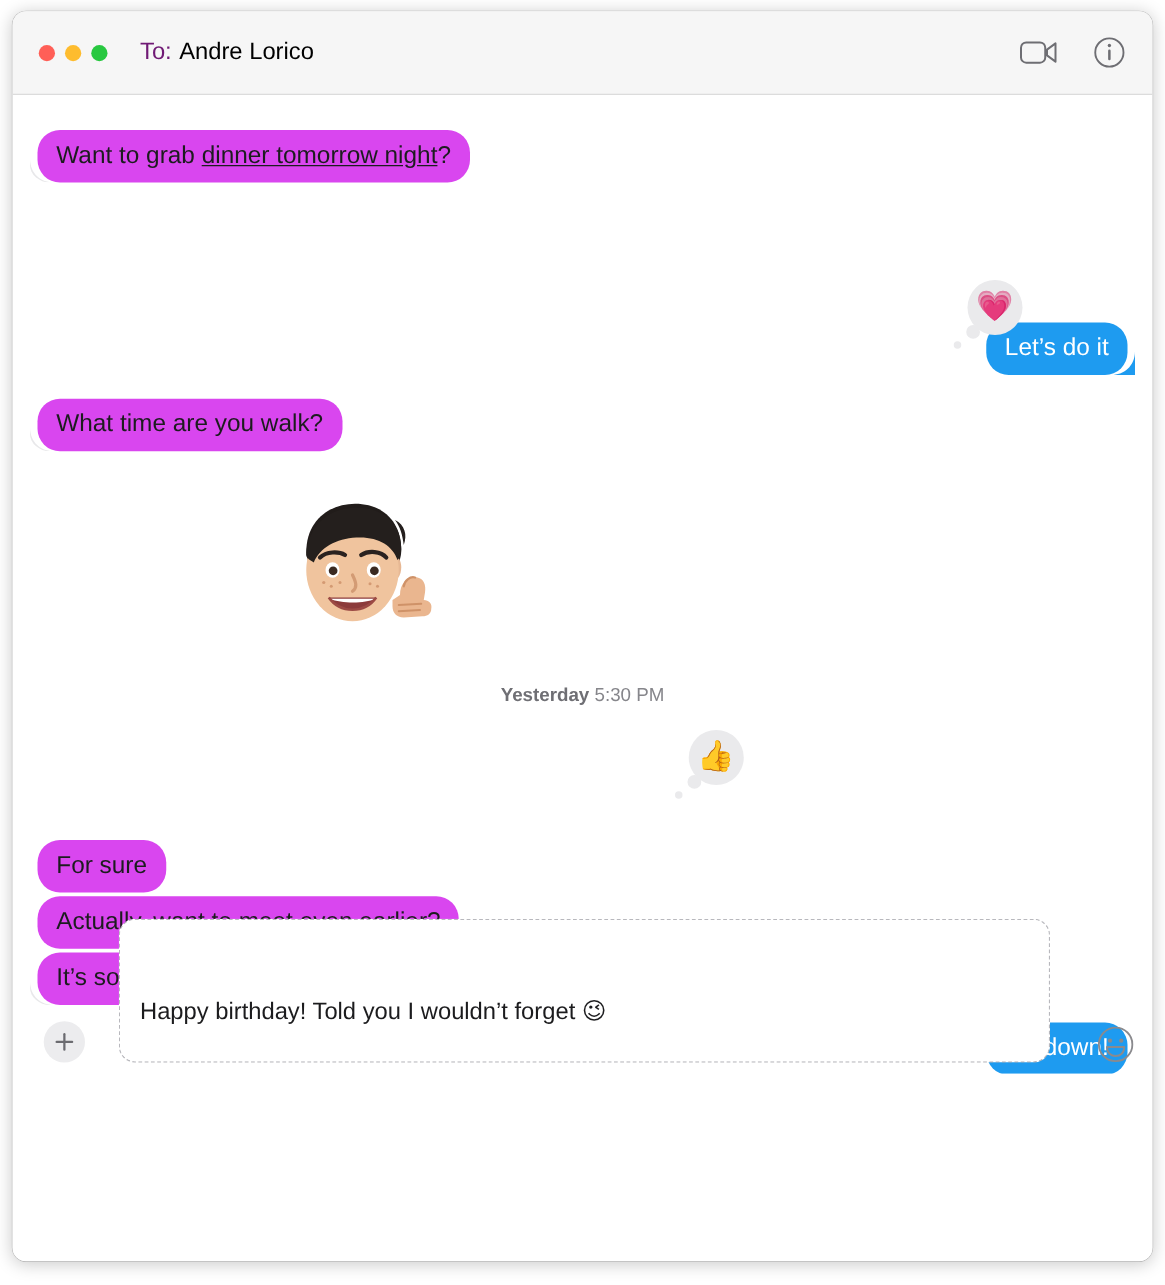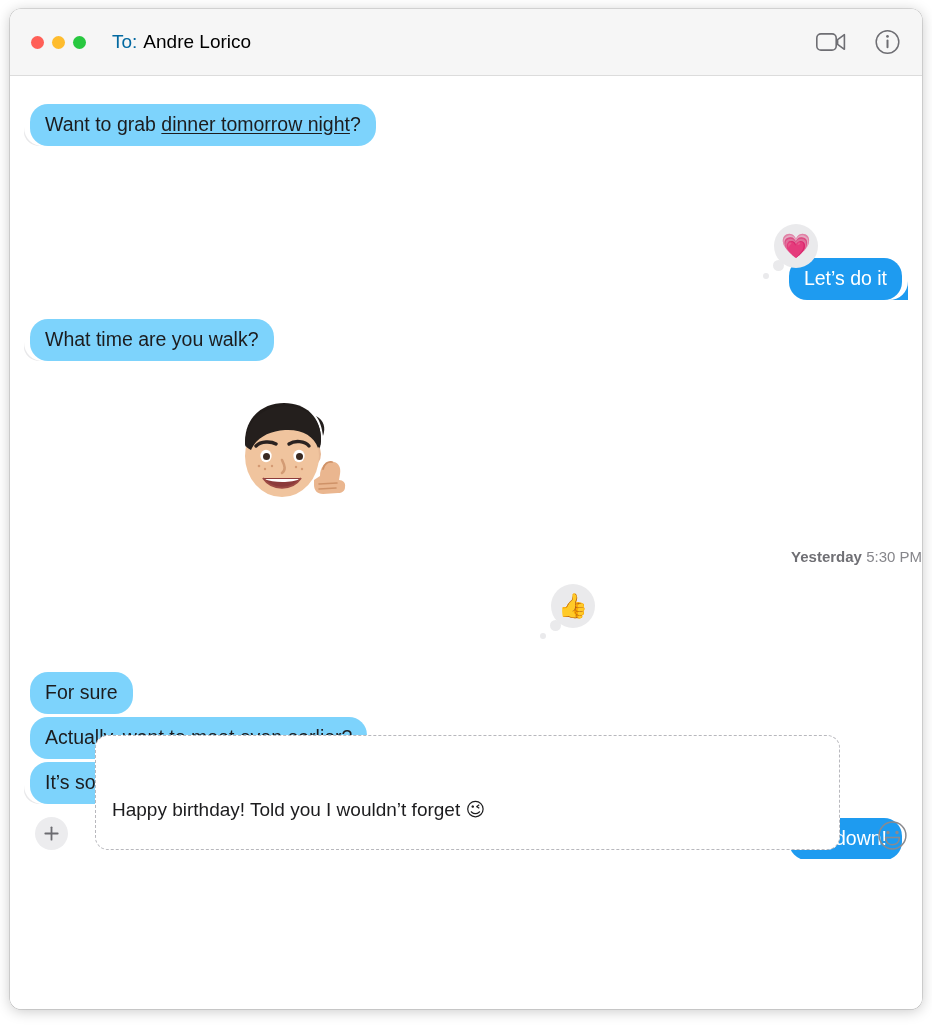--- a/index.html
+++ b/index.html
@@ -49,21 +49,21 @@
   .tl-min   { background: #febc2e; }
   .tl-max   { background: #28c840; }
 
   #to-row {
     margin-left: 26px;
     display: flex;
     align-items: baseline;
     gap: 6px;
     font-size: 19px;
   }
-  #to-label { color: #0369a1; }
+  #to-label { color: #701a75; }
   #to-name  { color: #000000; }
 
   #title-actions {
     position: absolute;
     right: 22px;
     top: 50%;
     transform: translateY(-50%);
     display: flex;
     align-items: center;
     gap: 29px;
@@ -86,21 +86,21 @@
 
   .bubble {
     position: relative;
     border-radius: 18px;
     padding: 9px 15px 10px 15px;
     font-size: 19.5px;
     line-height: 23px;
     white-space: nowrap;
   }
   .bubble.recv {
-    background: #7dd3fc;
+    background: #d946ef;
     color: #1c1c1e;
   }
   .bubble.sent {
     background: #1d9bf6;
     background: #1e9bf0;
     color: #ffffff;
   }
   .bubble u { text-decoration: underline; text-underline-offset: 2px; }
 
   
@@ -165,21 +165,21 @@
     position: absolute;
     font-size: 84px;
     line-height: 1;
     z-index: 5;
     user-select: none;
   }
 
   .timestamp {
     position: absolute;
     width: 100%;
-    text-align: right;
+    text-align: center;
     font-size: 15px;
     color: #86868b;
     left: 0;
   }
   .timestamp b { font-weight: 700; color: #6f6f74; }
 
   
   #composer-area {
     position: relative;
     height: 150px;

